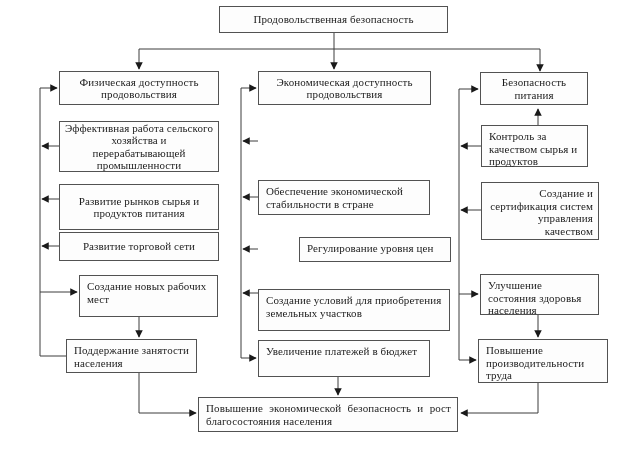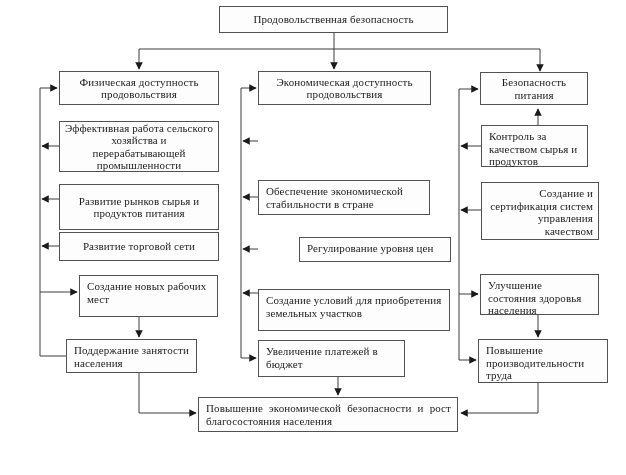--- a/index.html
+++ b/index.html
@@ -100,24 +100,24 @@
   <div class="box center" style="left:59px;top:121px;width:160px;height:51px;">Эффективная работа сельского хозяйства и перерабатывающей промышленности</div>
   <div class="box center" style="left:59px;top:184px;width:160px;height:46px;">Развитие рынков сырья и продуктов питания</div>
   <div class="box center" style="left:59px;top:232px;width:160px;height:29px;">Развитие торговой сети</div>
   <div class="box left" style="left:79px;top:275px;width:139px;height:42px;">Создание новых рабочих мест</div>
   <div class="box left" style="left:66px;top:339px;width:131px;height:34px;">Поддержание занятости населения</div>
 
   <div class="box center" style="left:258px;top:71px;width:173px;height:34px;">Экономическая доступность продовольствия</div>
   <div class="box left" style="left:258px;top:180px;width:172px;height:35px;">Обеспечение экономической стабильности в стране</div>
   <div class="box left" style="left:258px;top:237px;width:152px;height:25px;margin-left:41px;">Регулирование уровня цен</div>
   <div class="box left" style="left:258px;top:273px;width:192px;height:42px;margin-top:16px;">Создание условий для приобретения земельных участков</div>
-  <div class="box left" style="left:258px;top:340px;width:147px;height:37px;font-family:Liberation Serif, serif;">Увеличение платежей в бюджет</div>
+  <div class="box left" style="left:258px;top:340px;width:172px;height:37px;font-family:Liberation Serif, serif;">Увеличение платежей в бюджет</div>
 
   <div class="box center" style="left:480px;top:72px;width:108px;height:33px;">Безопасность питания</div>
   <div class="box left" style="left:481px;top:125px;width:107px;height:42px;">Контроль за качеством сырья и продуктов</div>
   <div class="box left" style="left:481px;top:182px;width:118px;height:58px;text-align:right;">Создание и сертификация систем управления качеством</div>
   <div class="box left" style="left:480px;top:274px;width:119px;height:41px;">Улучшение состояния здоровья населения</div>
   <div class="box left" style="left:478px;top:339px;width:130px;height:44px;">Повышение производительности труда</div>
 
-  <div class="box justify" style="left:198px;top:397px;width:260px;height:35px;">Повышение экономической безопасности и рост благосостояния населения</div>
+  <div class="box justify" style="left:198px;top:397px;width:260px;height:35px;">Повышение экономической безопасность и рост благосостояния населения</div>
 
 
 </div>
 
 </body></html>

